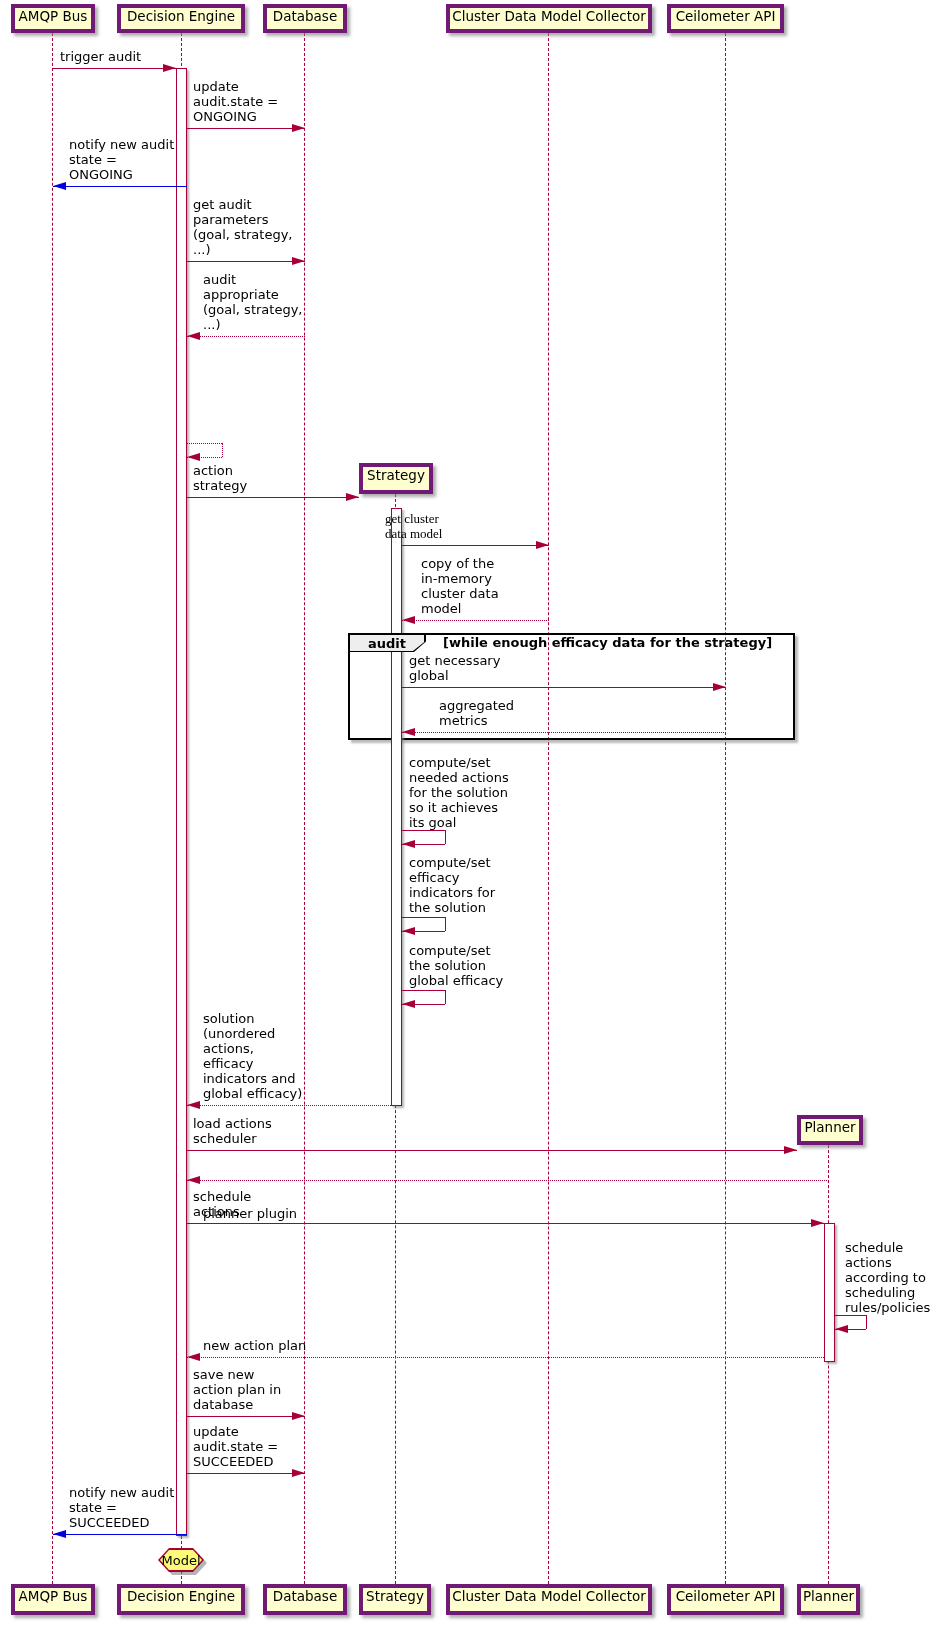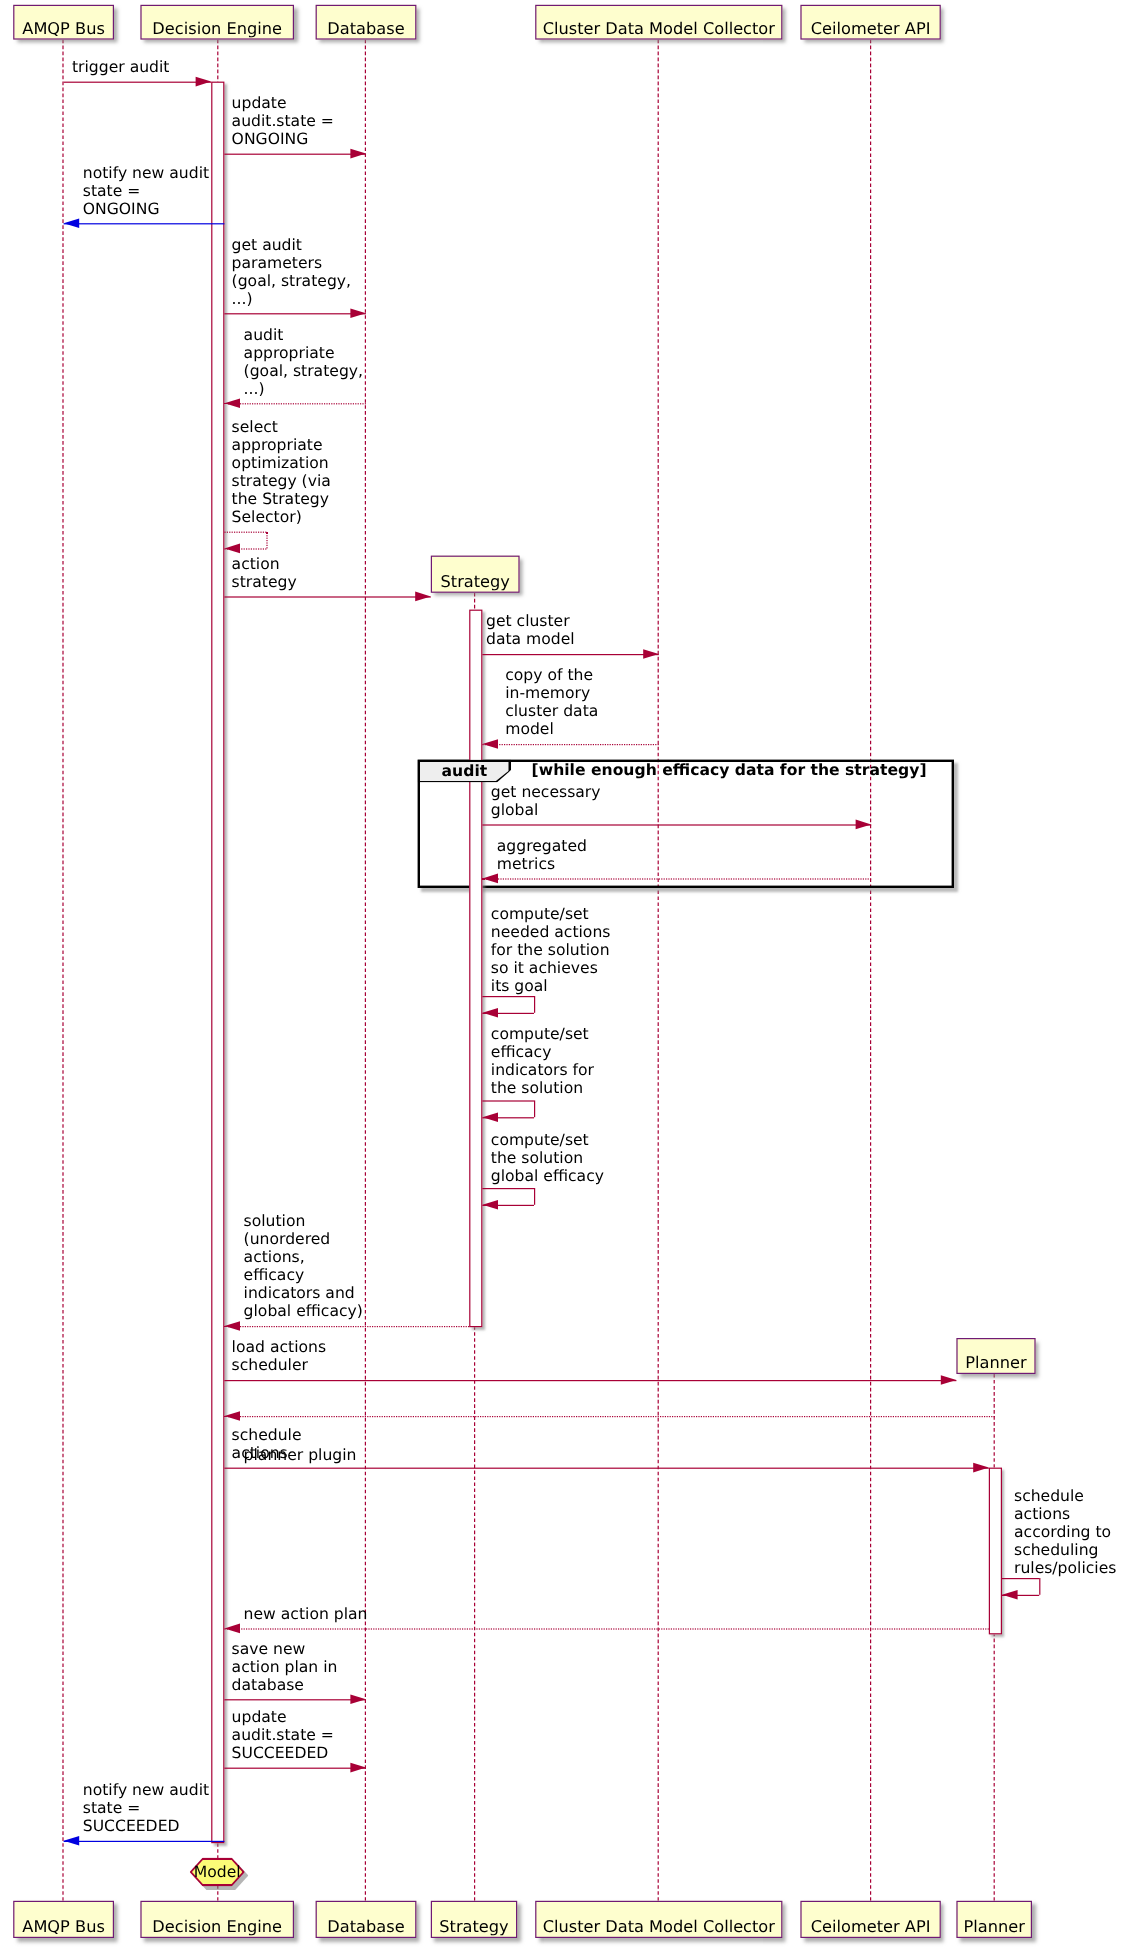--- a/index.html
+++ b/index.html
@@ -1,21 +1,21 @@
 <!DOCTYPE html>
 <html><head>
 <meta charset="utf-8">
 <style>
   html,body{margin:0;padding:0;background:#fff;}
   #canvas{position:relative;width:938px;height:1626px;background:#fff;overflow:hidden;
           font-family:"DejaVu Sans","Liberation Sans",sans-serif;color:#000;}
 
   
   .pbox{position:absolute;box-sizing:border-box;height:29px;background:#FEFECE;
-        border:1px solid #701a75;display:flex;align-items:flex-end;justify-content:center;
+        border:4px solid #701a75;display:flex;align-items:flex-start;justify-content:center;
         font-size:13.5px;white-space:nowrap;box-shadow:3px 3px 3px rgba(130,130,130,.65);z-index:6;}
 
   
   .lifeline{position:absolute;width:0;border-left:1px dashed #A80036;z-index:1;}
 
   
   .act{position:absolute;width:11px;box-sizing:border-box;background:#fff;
        border:1px solid #A80036;box-shadow:2px 2px 2px rgba(130,130,130,.6);z-index:3;}
 
   
@@ -122,54 +122,48 @@
   <div class="hl" style="left:187px;top:261px;width:118px;"></div>
   <div class="ah r" style="left:292px;top:257px;"></div>
 
   <div class="msg" style="left:203px;top:272px;">audit
 appropriate
 (goal, strategy,
 ...)</div>
   <div class="hl dot" style="left:187px;top:336px;width:118px;"></div>
   <div class="ah l" style="left:187px;top:332px;"></div>
 
-  <div class="msg" style="left:193px;top:349px;">select
-appropriate
-optimization
-strategy (via
-the Strategy
-Selector)</div>
   <div class="hl dot" style="left:187px;top:443px;width:35px;"></div>
   <div class="vl dot" style="left:222px;top:443px;height:14px;"></div>
   <div class="hl dot" style="left:187px;top:457px;width:35px;"></div>
   <div class="ah l" style="left:187px;top:453px;"></div>
 
   <div class="msg" style="left:193px;top:463px;">action
 strategy</div>
   <div class="hl" style="left:187px;top:497px;width:172px;"></div>
   <div class="ah r" style="left:346px;top:493px;"></div>
 
-  <div class="msg" style="left:405px;top:511px;">get cluster
+  <div class="msg" style="left:385px;top:511px;font-family:Liberation Serif, serif;">get cluster
 data model</div>
   <div class="hl" style="left:402px;top:545px;width:147px;"></div>
   <div class="ah r" style="left:536px;top:541px;"></div>
 
   <div class="msg" style="left:421px;top:556px;">copy of the
 in-memory
 cluster data
 model</div>
   <div class="hl dot" style="left:402px;top:620px;width:147px;"></div>
   <div class="ah l" style="left:402px;top:616px;"></div>
 
   <div class="msg" style="left:409px;top:653px;">get necessary
 global</div>
   <div class="hl" style="left:402px;top:687px;width:324px;"></div>
   <div class="ah r" style="left:713px;top:683px;"></div>
 
-  <div class="msg" style="left:414px;top:698px;">aggregated
+  <div class="msg" style="left:439px;top:698px;">aggregated
 metrics</div>
   <div class="hl dot" style="left:402px;top:732px;width:324px;"></div>
   <div class="ah l" style="left:402px;top:728px;"></div>
 
   <div class="msg" style="left:409px;top:755px;">compute/set
 needed actions
 for the solution
 so it achieves
 its goal</div>
   <div class="hl" style="left:402px;top:830px;width:43px;"></div>

